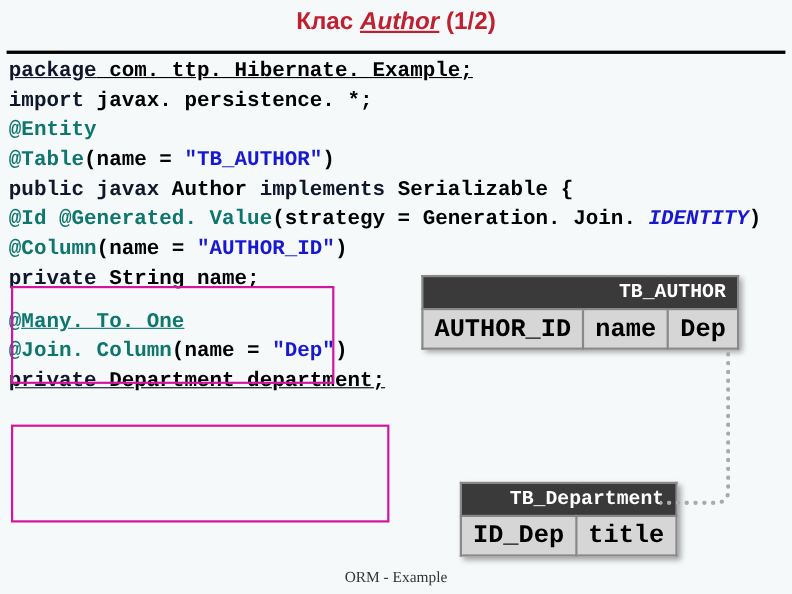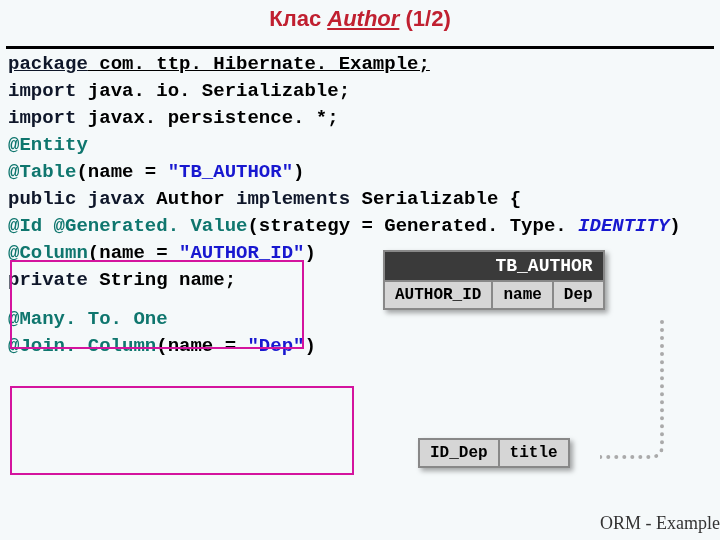--- a/index.html
+++ b/index.html
@@ -61,80 +61,83 @@
     text-align: right;
   }
   .dbHead {
     background: #3a3a3a;
     color: #fff;
     font-size: 18px;
   }
   .dbCols td {
     background: #d6d6d6;
     color: #000;
-    font-size: 16px;
+    font-size: 23px;
   }
   .footer {
     position: absolute;
     bottom: 6px;
     left: 0;
     right: 0;
-    text-align: right;
+    text-align: center;
     font-family: "Times New Roman", serif;
-    font-size: 18px;
+    font-size: 14px;
     color: #333;
   }
   .connector-dots {
     position: absolute;
     border-right: 4px dotted #aaa;
     border-bottom: 4px dotted #aaa;
     border-bottom-right-radius: 12px;
   }
 </style>
 </head>
 <body>
 
 <div class="title">
   <span>Клас </span><span class="italic">Author</span><span> (1/2)</span>
 </div>
 <div class="rule"></div>
 
 <div class="code">
   <div><span class="kw" style="text-decoration:underline">package</span><span style="text-decoration:underline"> com. ttp. Hibernate. Example;</span></div>
-  <div><span class="kw">import</span><span> java. io. Serializable;</span></div>
   <div><span class="kw">import</span><span> javax. persistence. *;</span></div>
   <div><span class="ann">@Entity</span></div>
   <div><span class="ann">@Table</span><span>(name = </span><span class="str">"TB_AUTHOR"</span><span>)</span></div>
   <div><span class="kw">public javax </span><span>Author </span><span class="kw">implements </span><span>Serializable {</span></div>
-  <div><span class="ann"> @Id  @Generated. Value</span><span>(strategy = Generated. Type. </span><span class="ital">IDENTITY</span><span>)</span></div>
+  <div><span class="ann"> @Id  @Generated. Value</span><span>(strategy = Generation. Join. </span><span class="ital">IDENTITY</span><span>)</span></div>
   <div><span class="ann"> @Column</span><span>(name = </span><span class="str">"AUTHOR_ID"</span><span>)</span></div>
   <div><span class="kw"> private </span><span>String name;</span></div>
   <div style="height:12px"></div>
-  <div><span class="ann" style=""> @Many. To. One</span></div>
+  <div><span class="ann" style="text-decoration:underline"> @Many. To. One</span></div>
   <div><span class="ann"> @Join. Column</span><span>(name = </span><span class="str">"Dep"</span><span>)</span></div>
+  <div><span class="kw" style="text-decoration:underline"> private </span><span style="text-decoration:underline">Department department;</span></div>
 </div>
 
 <div class="box-magenta" style="left:10px; top:260px; width:290px; height:85px;"></div>
 <div class="box-magenta" style="left:10px; top:386px; width:340px; height:85px;"></div>
 
 <table class="dbTable" style="left:383px; top:250px;">
   <tbody>
       <tr class="dbHead">
         <th colspan="3">TB_AUTHOR</th>
       </tr>
   <tr class="dbCols">
     <td>AUTHOR_ID</td>
     <td>name</td>
     <td>Dep</td>
   </tr>
 </tbody>
   </table>
 
 <table class="dbTable" style="left:418px; top:438px;">
   <tbody>
+      <tr class="dbHead">
+        <th colspan="2">TB_Department</th>
+      </tr>
   <tr class="dbCols">
     <td>ID_Dep</td>
     <td>title</td>
   </tr>
 </tbody>
   </table>
 
 <div class="connector-dots" style="left:600px; top:320px; width:60px; height:135px;"></div>
 
 <div class="footer">ORM  -  Example</div>

